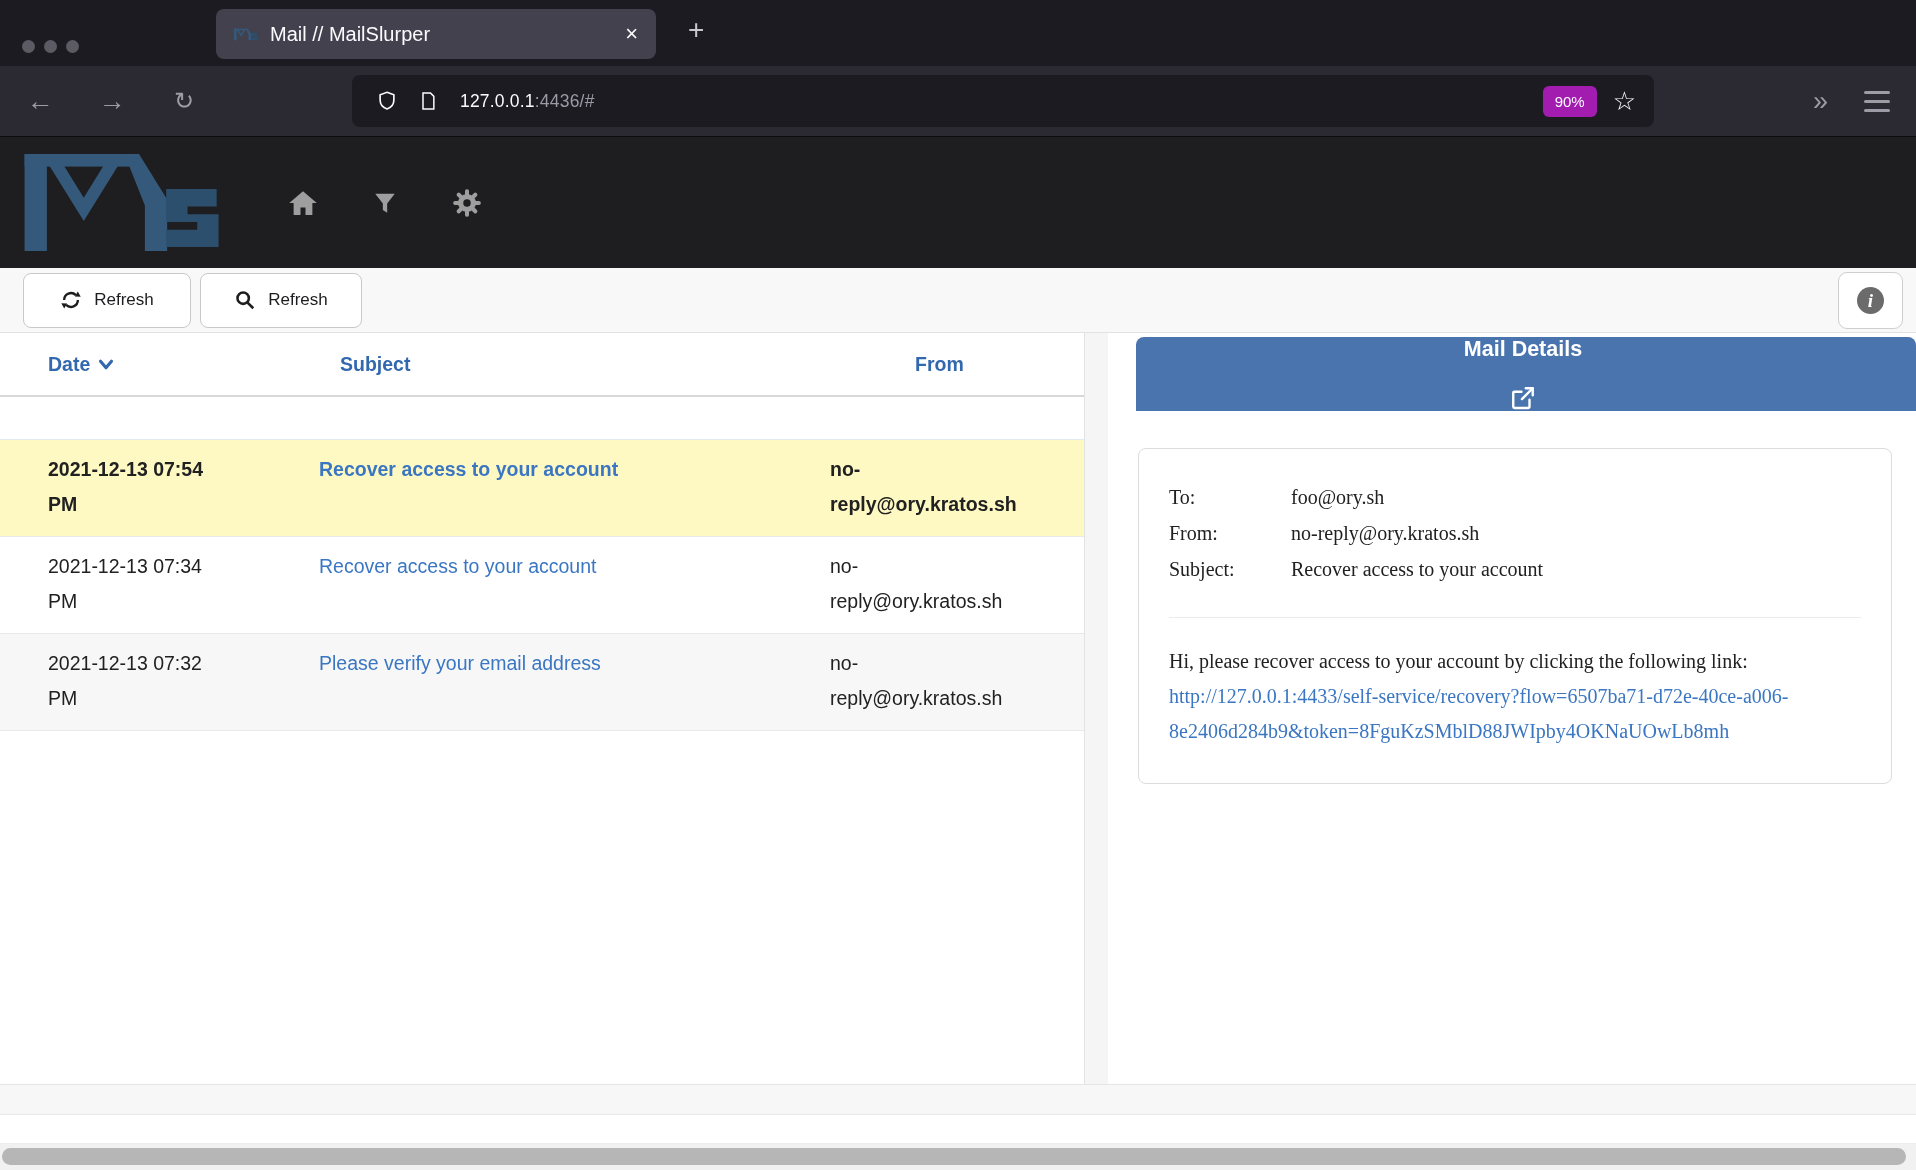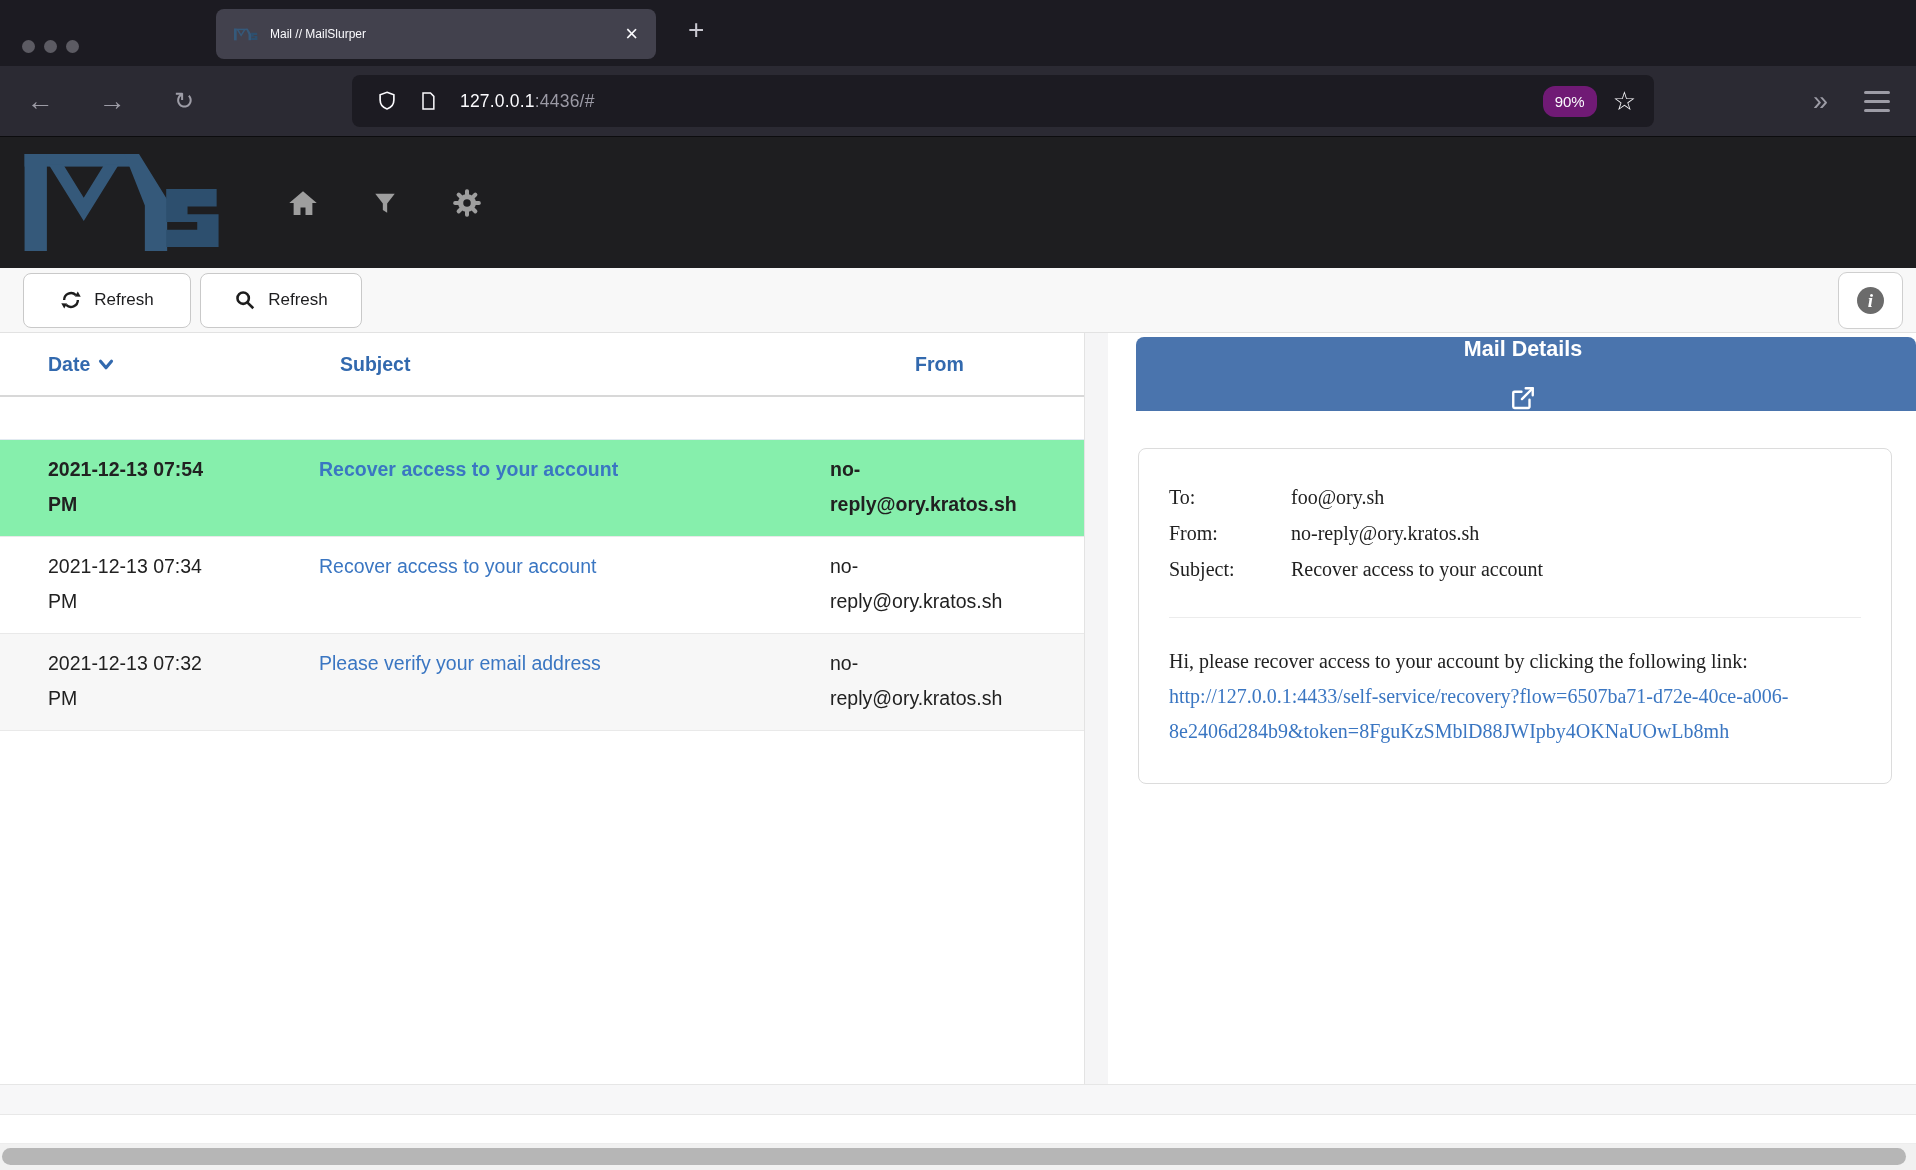--- a/index.html
+++ b/index.html
@@ -5,33 +5,33 @@
   * { margin:0; padding:0; box-sizing:border-box; }
   html,body { width:1916px; height:1170px; overflow:hidden;
     font-family:"Liberation Sans", sans-serif; background:#f5f5f6; }
 
   
   .titlebar { position:relative; height:66px; background:#1c1b22; }
   .win-dots { position:absolute; left:22px; top:40px; display:flex; gap:9px; }
   .win-dots span { width:13px; height:13px; border-radius:50%; background:#5c5b63; display:block; }
   .tab { position:absolute; left:216px; top:9px; width:440px; height:50px; background:#42414d;
     border-radius:8px; display:flex; align-items:center; padding:0 18px; gap:12px; }
-  .tab-title { color:#fbfbfe; font-size:12px; flex:1; white-space:nowrap; overflow:hidden; }
+  .tab-title { color:#fbfbfe; font-size:20px; flex:1; white-space:nowrap; overflow:hidden; }
   .tab-close { color:#fbfbfe; font-size:22px; line-height:1; cursor:default; }
   .newtab-btn { position:absolute; left:688px; top:14px; color:#c9c8d0; font-size:28px; font-weight:300; }
 
   .nav-toolbar { position:relative; height:70px; background:#2b2a33; display:flex; align-items:center; }
   .nav-btn { color:#9d9ca6; font-size:27px; width:44px; text-align:center; }
   .btn-back{ margin-left:18px; } .btn-fwd{ margin-left:28px; } .btn-reload{ margin-left:28px; font-size:24px; }
   .urlbar { position:absolute; left:352px; top:9px; width:1302px; height:52px; background:#1c1b22;
     border-radius:8px; display:flex; align-items:center; padding:8px 14px; }
   .urlbar .u-icon { margin:0 10px; display:flex; align-items:center; }
   .url-text { font-size:17.5px; margin-left:12px; flex:1; letter-spacing:.2px; }
   .url-host { color:#fbfbfe; } .url-rest { color:#9b9aa5; }
-  .zoom-badge { background:#701a75; color:#fbfbfe; font-size:15px; border-radius:12px;
+  .zoom-badge { background:#a21caf; color:#fbfbfe; font-size:15px; border-radius:6px;
     padding:7px 12px; margin-right:16px; }
   .star-btn { color:#fbfbfe; font-size:26px; line-height:1; margin-right:4px; }
   .overflow-btn { position:absolute; right:92px; color:#9d9ca6; font-size:27px; letter-spacing:-4px; }
   .menu-btn { position:absolute; right:26px; width:26px; display:flex; flex-direction:column; gap:6px; }
   .menu-btn span { height:3px; background:#9d9ca6; border-radius:2px; }
 
   
   .app-navbar { height:132px; background:#1e1e20; display:flex; align-items:center; border-top:1px solid #0c0c0e; }
   .logo { margin-left:24px; width:200px; height:97px; }
   .nav-icons { display:flex; align-items:center; gap:48px; margin-left:62px; }
@@ -56,21 +56,21 @@
   .details-section { flex:1; background:#fff; padding-left:28px; padding-top:4px; }
 
   .list-header { display:grid; grid-template-columns:315px 515px 1fr; height:64px;
     align-items:center; border-bottom:2px solid #d8d8d8; }
   .list-header .hcell { color:#3269ae; font-weight:bold; font-size:19.5px; display:flex; align-items:center; gap:8px; }
   .h-date { padding-left:48px; } .h-subject { padding-left:25px; } .h-from { padding-left:85px; }
   .list-spacer { height:42px; background:#fff; }
 
   .mail-row { display:grid; grid-template-columns:315px 515px 1fr; padding:12px 0 14px;
     border-bottom:1px solid #e9e9e9; font-size:19.5px; line-height:35px; color:#212121; }
-  .mail-row.selected { background:#86efac; font-weight:bold; border-top:1px solid #e2eaf1; }
+  .mail-row.selected { background:#fef9c3; font-weight:bold; border-top:1px solid #e2eaf1; }
   .mail-row.striped { background:#f7f7f7; }
   .c-date { padding-left:48px; padding-right:92px; }
   .c-subject { padding-left:4px; }
   .c-subject a { color:#3a76c2; text-decoration:none; }
   .c-from { padding-right:58px; overflow-wrap:break-word; }
 
   .details-header { margin-top:0; height:74px; background:#4a74ad; border-radius:8px 8px 0 0;
     display:flex; align-items:center; padding:0 36px 0 30px;flex-direction:column; }
   .details-title { color:#fff; font-weight:bold; font-size:21.5px; flex:1; }
   .details-card { margin:37px 24px 0 2px; border:1px solid #dcdcdc; border-radius:8px;

